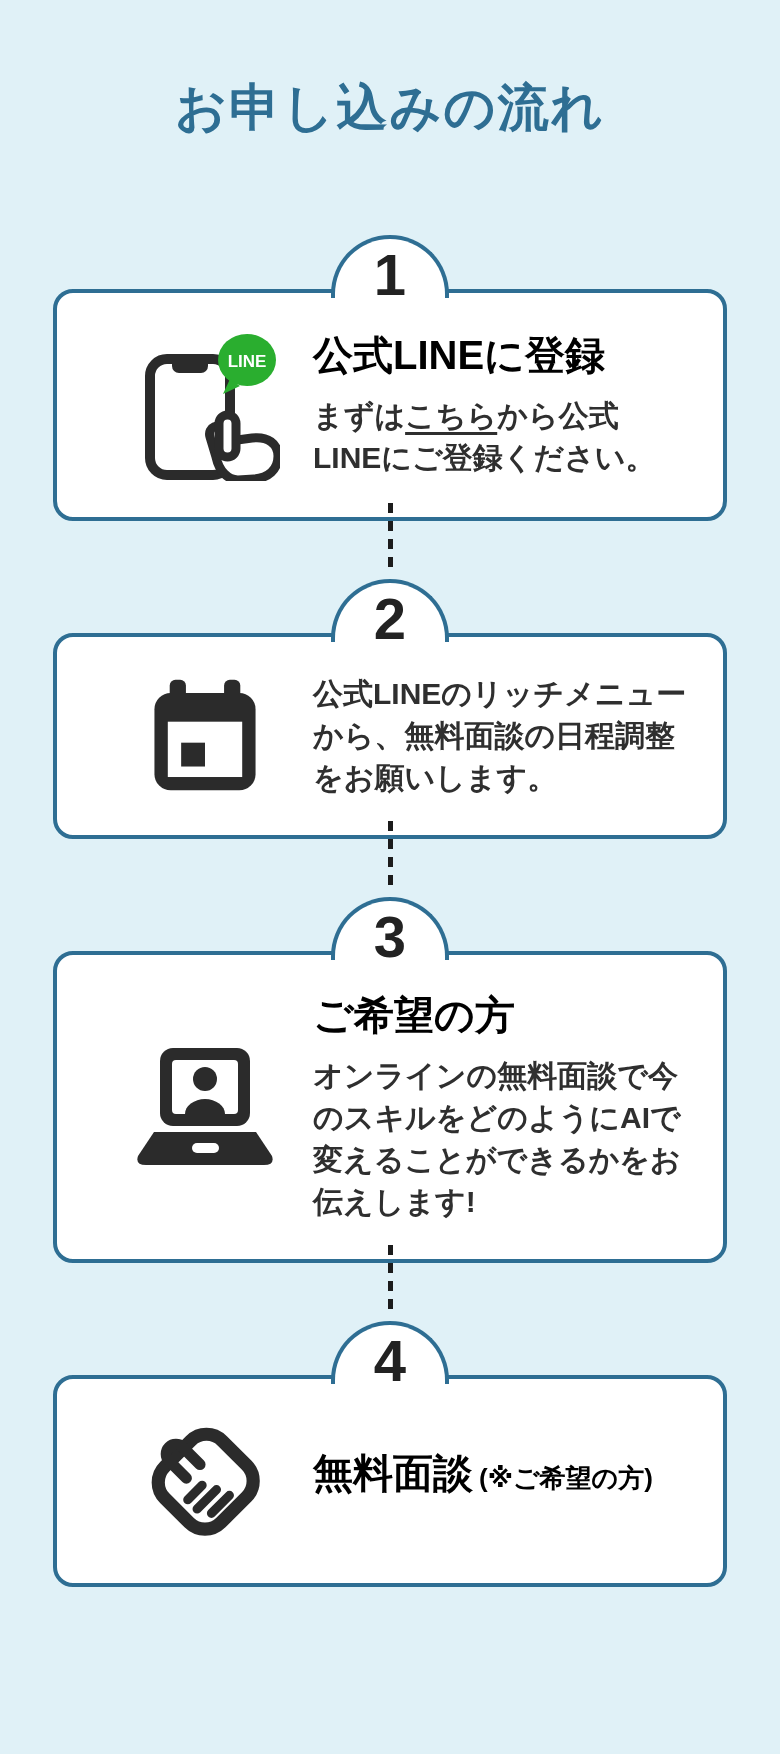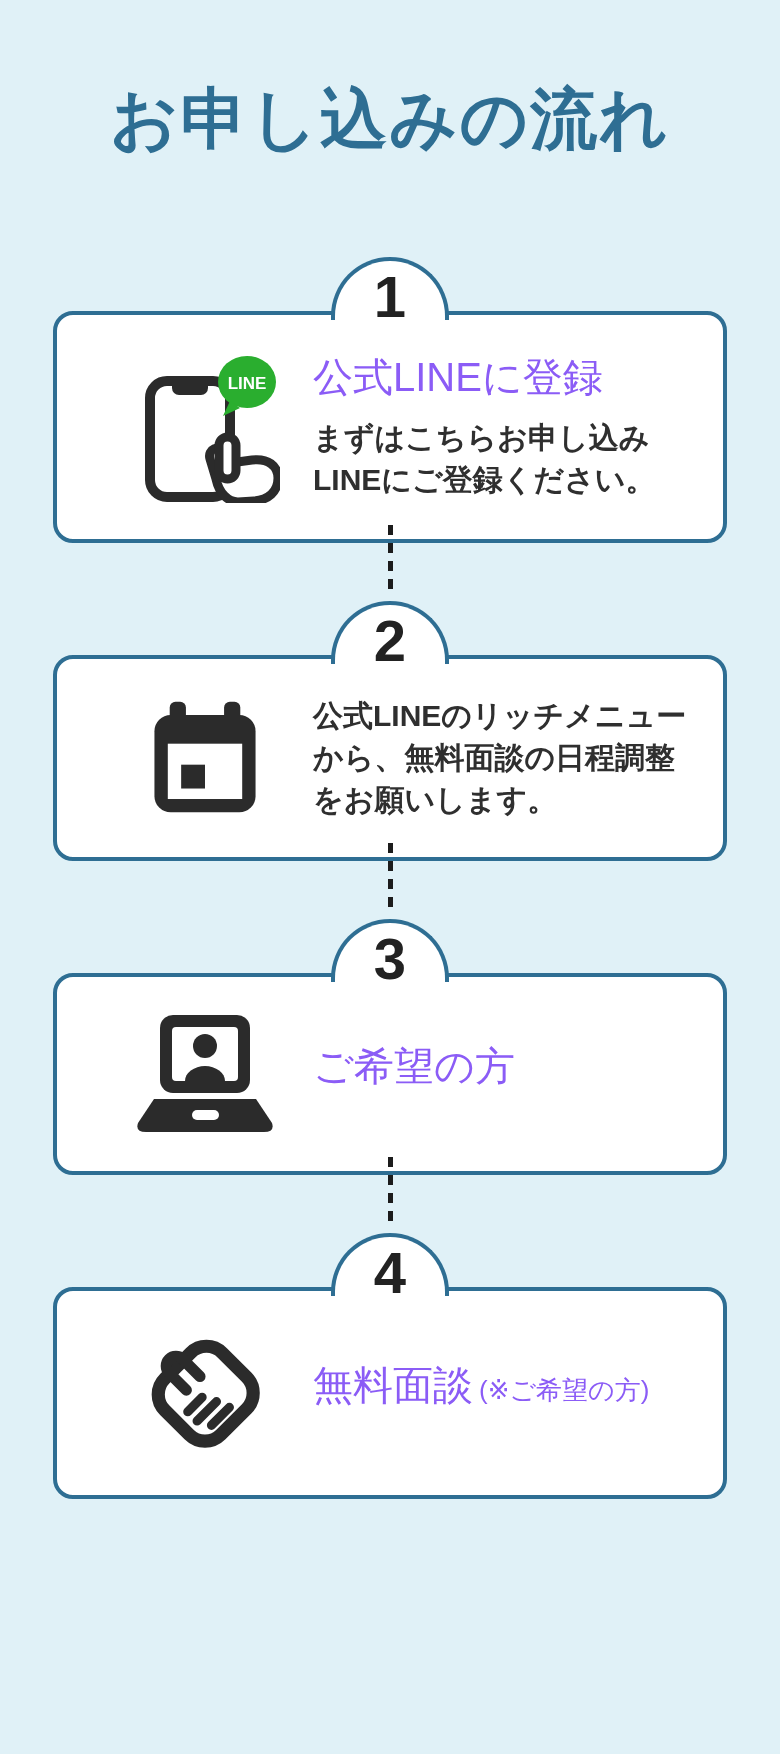--- a/index.html
+++ b/index.html
@@ -4,21 +4,21 @@
 <style>
   * { margin: 0; padding: 0; box-sizing: border-box; }
   html, body { background: #e3f3f8; }
   body { font-family: "Liberation Sans", "DejaVu Sans", sans-serif; }
   .page {
     width: 780px; min-height: 1754px; margin: 0 auto;
     background: #e0f1f7; overflow: hidden; position: relative;
   }
   .page-title {
     margin-top: 74px; text-align: center;
-    font-size: 67px; font-weight: bold; letter-spacing: 2px;
+    font-size: 51px; font-weight: bold; letter-spacing: 2px;
     color: #2e6e93;
   }
   .flow { width: 674px; margin: 0 auto; padding-bottom: 104px; }
   .step {
     position: relative; background: #ffffff;
     border: 4px solid #2e6e93; border-radius: 20px;
     display: flex; align-items: center;
     padding: 36px 20px 36px 0;
     margin-top: 112px;
   }
@@ -34,29 +34,30 @@
     font-size: 58px; line-height: 1; font-weight: bold; color: #222222;
   }
   .connector {
     position: absolute; left: 50%; margin-left: -2.5px; bottom: -53px;
     width: 5px; height: 67px; z-index: 3;
     background: repeating-linear-gradient(to bottom, #1c1c1c 0 10px, transparent 10px 18px);
   }
   .icon-box { width: 256px; flex: none; display: flex; justify-content: center; align-items: center; padding-left: 40px; }
   .text-box { flex: 1; padding-right: 14px; }
   .step-heading {
-    font-size: 40px; line-height: 1.2; font-weight: normal;
-    color: #8b5cf6; margin-bottom: 16px;
+    font-size: 40px; line-height: 1.2; font-weight: bold;
+    color: #000000; margin-bottom: 16px;
   }
   .step-heading .note { font-size: 26px; margin-left: 6px; }
   .step-body {
     font-size: 30px; font-weight: bold; color: #2f2f2f;
     line-height: 1.4; white-space: pre-line;
   }
   .inline-link {
+    text-decoration: underline;
     text-decoration-thickness: 3px; text-underline-offset: 6px;
     cursor: pointer;
   }
   svg text { font-family: "Liberation Sans", "DejaVu Sans", sans-serif; }
 </style>
 </head>
 <body>
 
 <div class="page">
 
@@ -78,21 +79,21 @@
             <text x="117" y="38" text-anchor="middle" font-size="17" font-weight="bold" fill="#ffffff">LINE</text>
           </g>
           <g fill="#ffffff" stroke="#2b2b2b" stroke-width="9" stroke-linecap="round" stroke-linejoin="round">
             <path d="M86 128 l-6 -20 c-3 -10 9 -15 14 -6 l6 10 l22 -3 c16 -2 26 6 26 18 c0 14 -10 22 -24 23 l-16 1 c-10 0 -19 -9 -22 -23 z"></path>
             <rect x="89" y="86" width="17" height="42" rx="8.5"></rect>
           </g>
         </svg>
       </div>
       <div class="text-box">
         <h2 class="step-heading">公式LINEに登録</h2>
-        <p class="step-body"><span>まずは</span><span class="inline-link">こちら</span><span>お申し込み
+        <p class="step-body"><span>まずは</span><span class="inline-link">こちら</span><span>から公式
 LINEにご登録ください。</span></p>
       </div>
       <div class="connector"></div>
     </section>
 
     <section class="step">
       <div class="bump">
         <span class="num">2</span>
       </div>
       <div class="icon-box">
@@ -121,20 +122,24 @@
           <rect x="30" y="2" width="90" height="78" rx="13" fill="#2b2b2b"></rect>
           <rect x="42" y="14" width="66" height="54" rx="4" fill="#ffffff"></rect>
           <circle cx="75" cy="33" r="12" fill="#2b2b2b"></circle>
           <path d="M55 68 a20 15 0 0 1 40 0 z" fill="#2b2b2b"></path>
           <path d="M24 86 L126 86 L142 110 q3 9 -8 9 L16 119 q-11 0 -8 -9 z" fill="#2b2b2b"></path>
           <rect x="62" y="97" width="27" height="10" rx="5" fill="#ffffff"></rect>
         </svg>
       </div>
       <div class="text-box">
         <h2 class="step-heading">ご希望の方</h2>
+        <p class="step-body">オンラインの無料面談で今
+のスキルをどのようにAIで
+変えることができるかをお
+伝えします!</p>
       </div>
       <div class="connector"></div>
     </section>
 
     <section class="step">
       <div class="bump">
         <span class="num">4</span>
       </div>
       <div class="icon-box">
         <svg width="132" height="132" viewBox="0 0 130 130">

